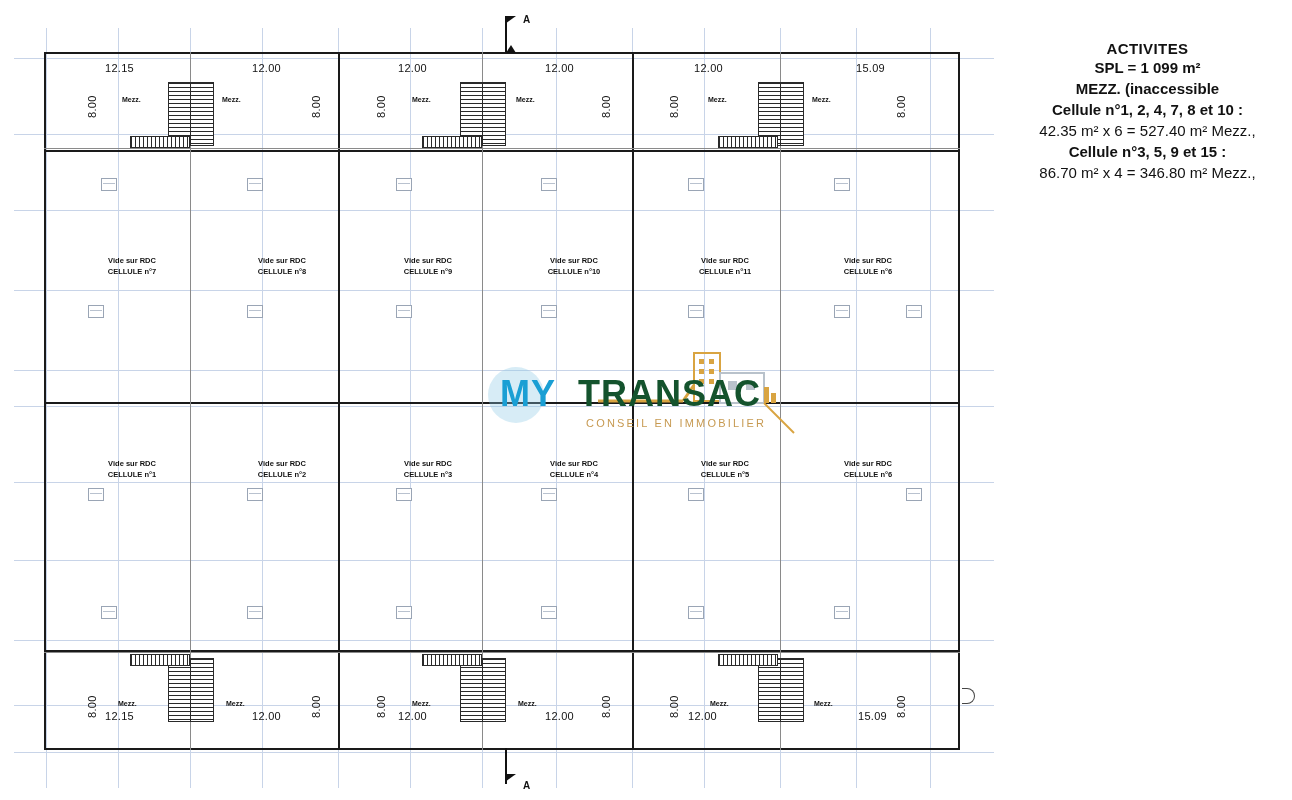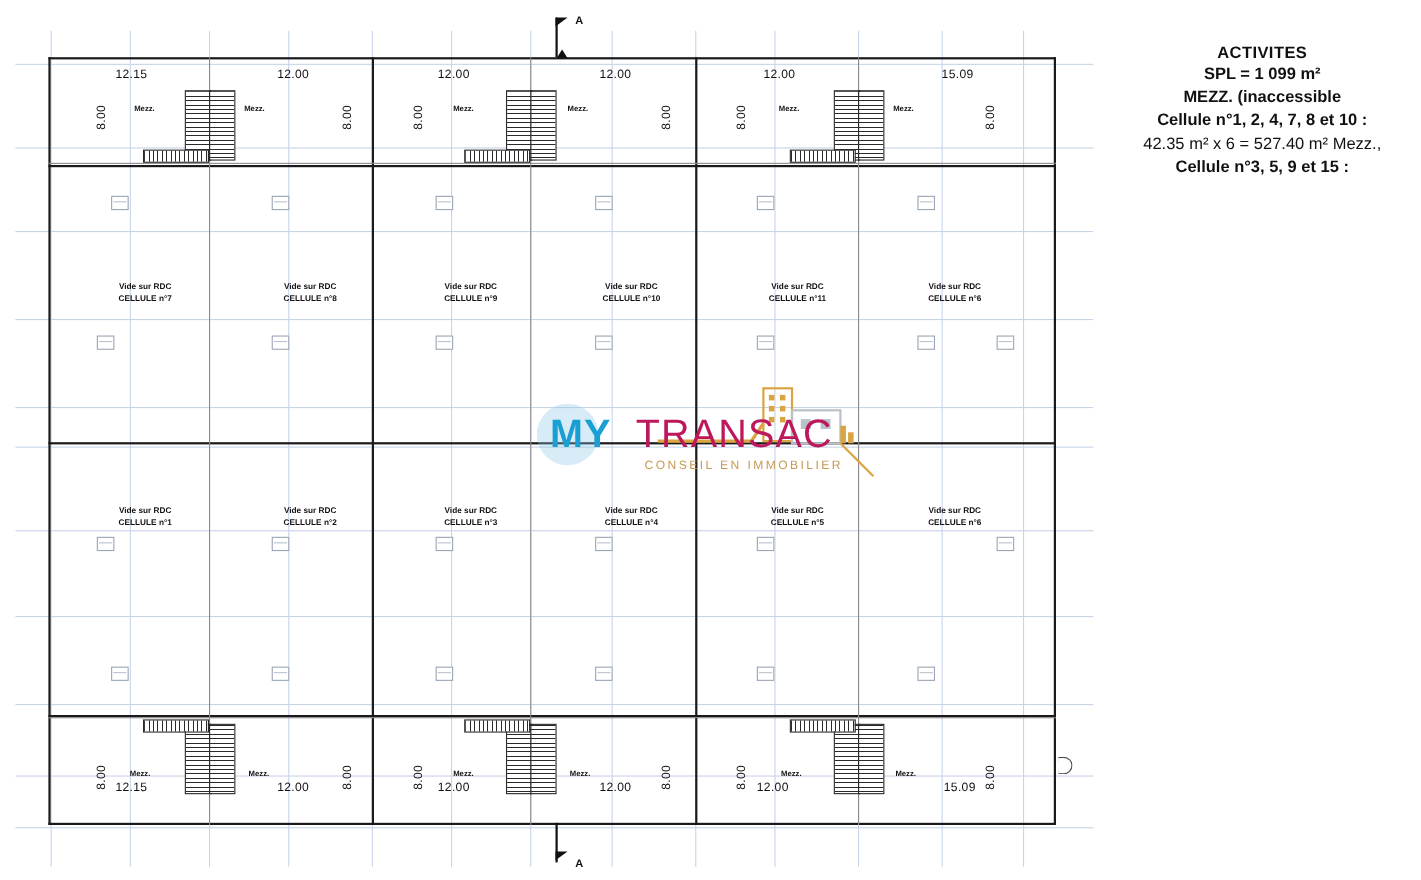--- a/index.html
+++ b/index.html
@@ -97,21 +97,21 @@
   #logo{
     position:absolute;left:478px;top:345px;width:330px;height:110px;
     pointer-events:none;
   }
   .logo-my{
     position:absolute;left:22px;top:28px;
     font-size:36px;font-weight:bold;color:#1a9fd4;letter-spacing:1px;
   }
   .logo-transac{
     position:absolute;left:100px;top:28px;
-    font-size:36px;font-weight:normal;color:#be185d;letter-spacing:1px;
+    font-size:36px;font-weight:bold;color:#14532d;letter-spacing:1px;
   }
   .logo-sub{
     position:absolute;left:108px;top:72px;
     font-size:11px;color:#c79a52;letter-spacing:2.2px;
   }
   .logo-circle{
     position:absolute;left:10px;top:22px;width:56px;height:56px;
     border-radius:50%;background:rgba(140,200,230,.35);
   }
 
@@ -359,13 +359,14 @@
   </div>
 </div>
 
 <div id="info">
   <div class="ttl">ACTIVITES</div>
   <div class="ln">SPL =  1 099 m²</div>
   <div class="ln">MEZZ. (inaccessible</div>
   <div class="ln">Cellule n°1, 2, 4, 7, 8 et 10 :</div>
   <div class="ln reg">42.35 m² x 6 = 527.40 m² Mezz.,</div>
   <div class="ln">Cellule n°3, 5, 9 et 15 :</div>
+  <div class="ln reg">86.70 m² x 4 = 346.80 m² Mezz.,</div>
 </div>
 
 </body></html>

